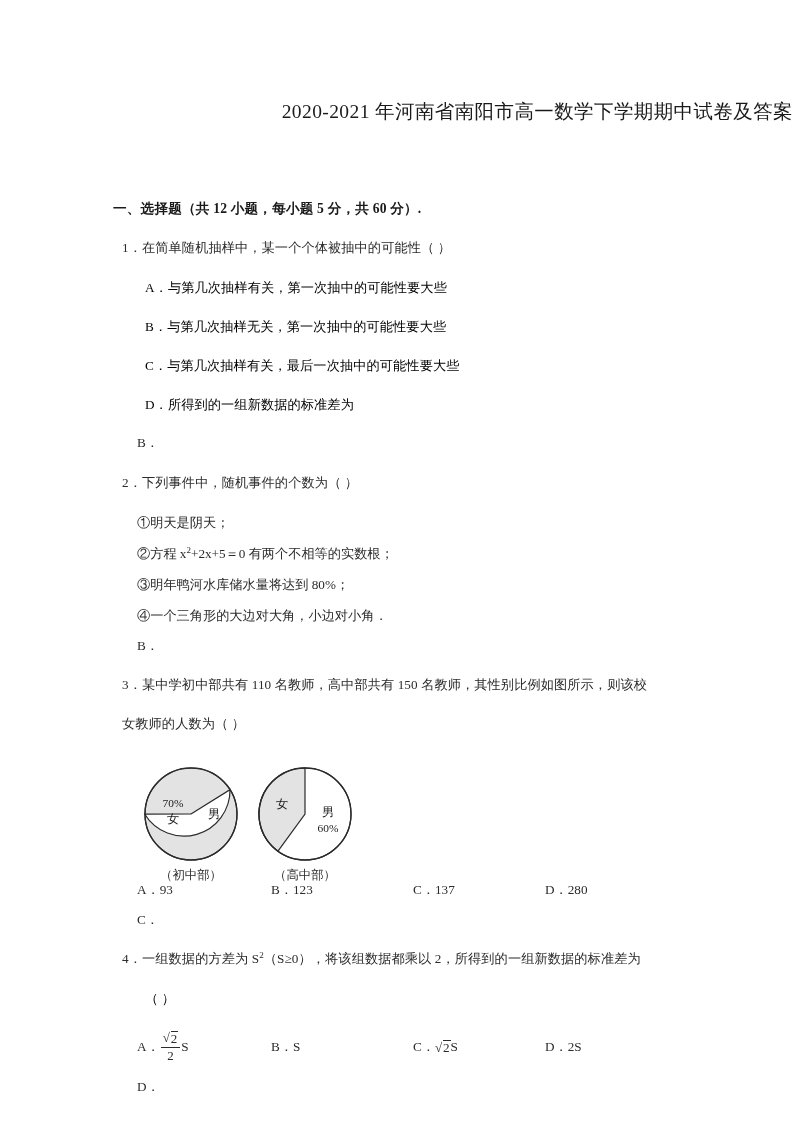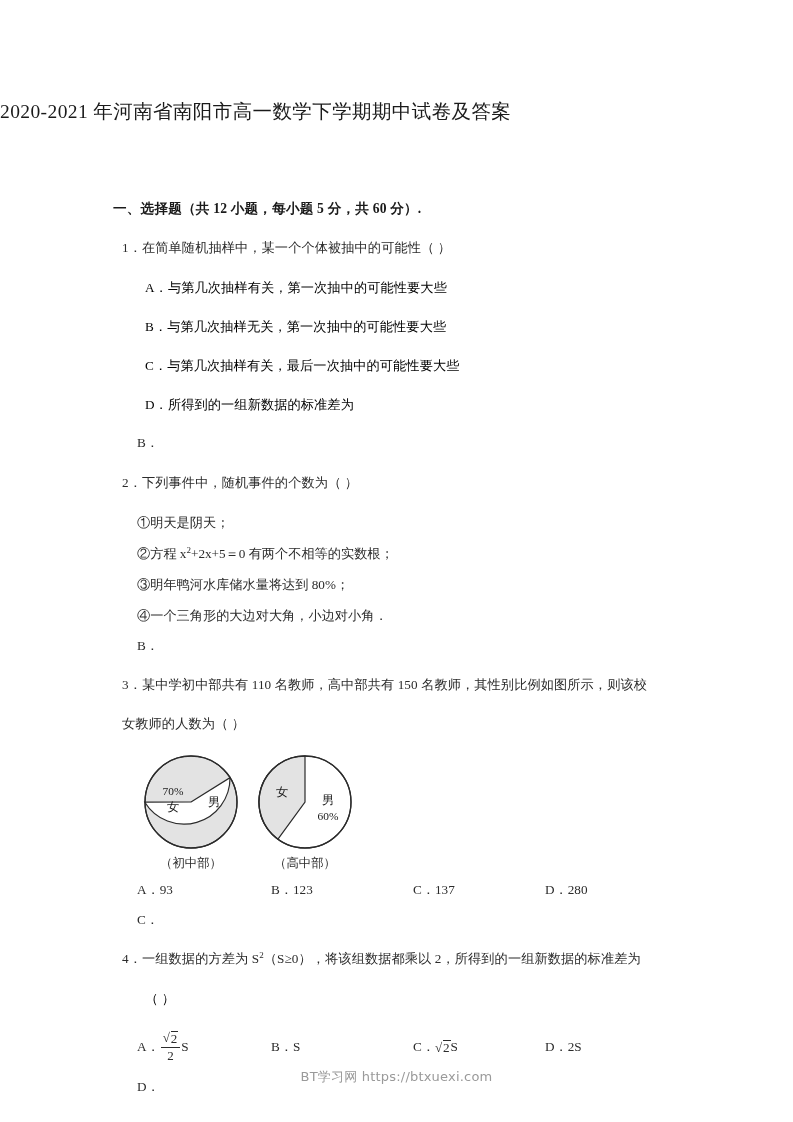--- a/index.html
+++ b/index.html
@@ -19,21 +19,21 @@
     position: absolute;
     left: 0; top: 0;
     width: 793px;
     height: 1122px;
   }
   .doc-title {
     position: absolute;
     left: 0;
     top: 98px;
     width: 793px;
-    text-align: left;
+    text-align: right;
     font-size: 19.5px;
     letter-spacing: 0.4px;
     color: #1a1a1a;
     white-space: nowrap;
   }
   .content {
     position: absolute;
     left: 113px;
     top: 200px;
     width: 570px;
@@ -148,21 +148,21 @@
     vertical-align: middle;
   }
   
   .figure {
     position: relative;
     height: 126px;
     margin: 4px 0 0 0;
   }
   .pie-wrap {
     position: absolute;
-    top: 4px;
+    top: 16px;
     text-decoration: underline;
   }
   .pie-wrap.left { left: 26px; }
   .pie-wrap.right { left: 140px; }
   .pie-cap {
     position: absolute;
     top: 103px;
     width: 100%;
     text-align: center;
     font-size: 12.4px;
@@ -275,15 +275,14 @@
     <div class="opt-row tall">
       <span class="oc oc-a"><span>A．</span><span class="frac"><span class="num"><span class="rad"><span class="radsign">√</span><span class="radicand">2</span></span></span><span class="den">2</span></span><span>S</span></span>
       <span class="oc oc-b">B．S</span>
       <span class="oc oc-c"><span>C．</span><span class="rad inline-mid"><span class="radsign">√</span><span class="radicand">2</span></span><span>S</span></span>
       <span class="oc oc-d">D．2S</span>
     </div>
     <p class="answer-line">D．</p>
 
   </div>
 
-  <div class="footer">BT学习网 https://btxuexi.com</div>
 
 </div>
 
 </body></html>

